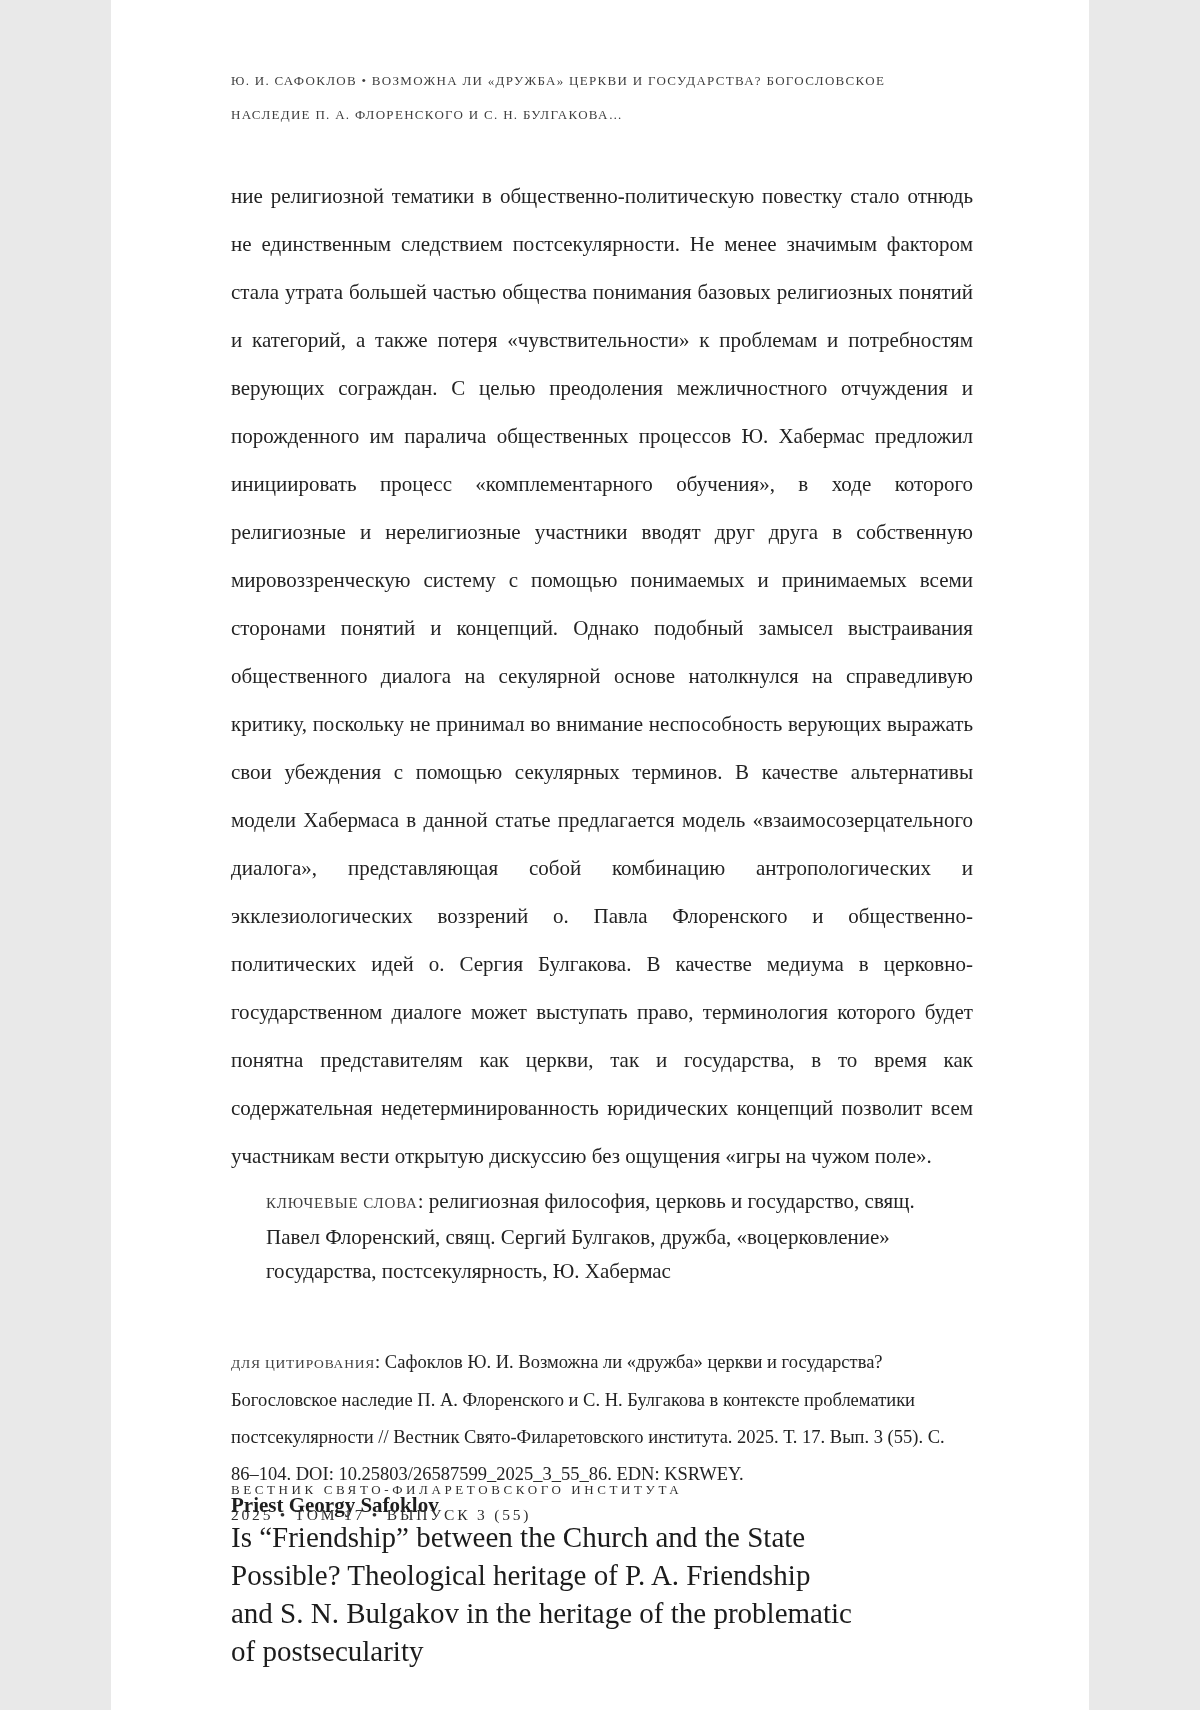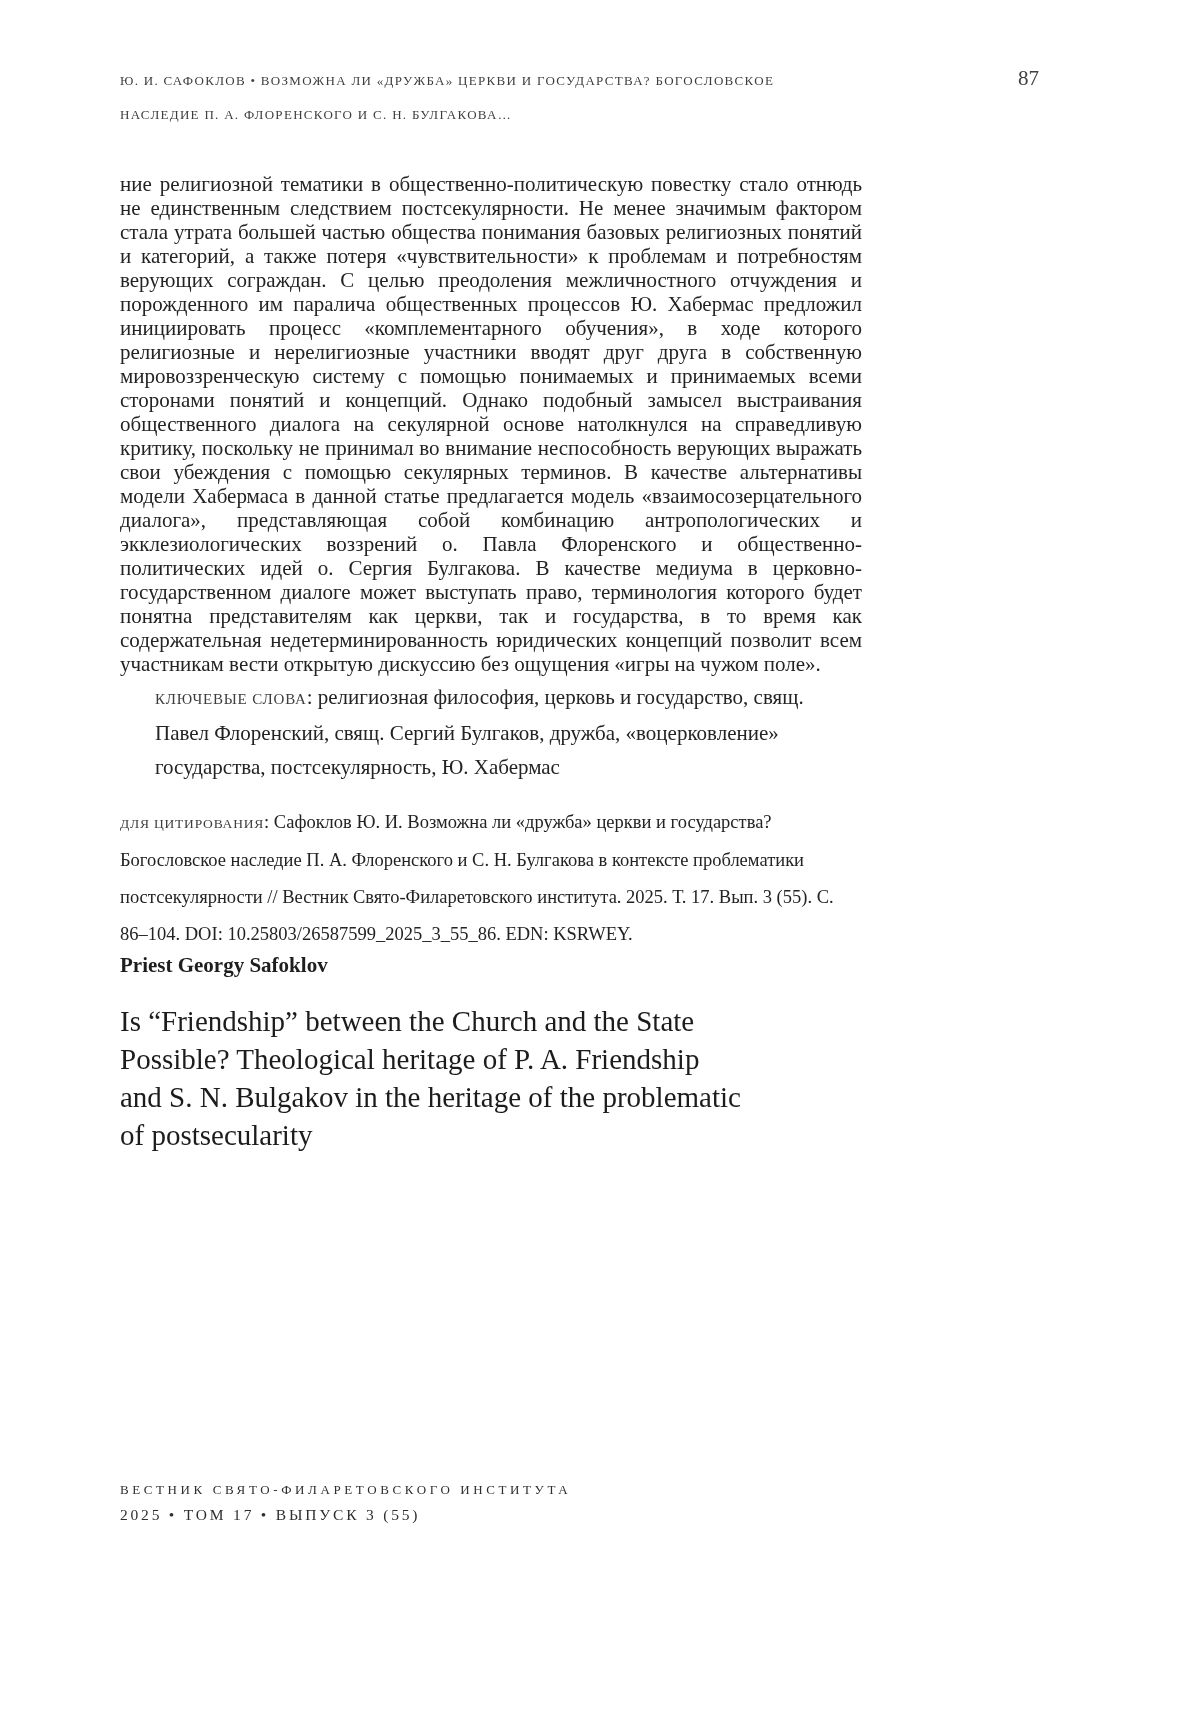--- a/index.html
+++ b/index.html
@@ -1,19 +1,19 @@
 <!DOCTYPE html>
 <html lang="ru"><head>
 <meta charset="utf-8">
 <style>
   * { margin: 0; padding: 0; box-sizing: border-box; }
   html, body { background: #e9e9e9; }
   .page {
     position: relative;
-    width: 1200px;
+    width: 978px;
     height: 1710px;
     margin: 0 auto;
     background: #ffffff;
     font-family: "Liberation Serif", "DejaVu Serif", serif;
     color: #232323;
     overflow: hidden;
   }
   .content {
     padding: 64px 120px 0 120px;
   }
@@ -31,58 +31,57 @@
     top: 66px;
     left: 1018px;
     font-size: 21px;
     color: #404040;
   }
   
   .abstract {
     margin-top: 40px;
     width: 742px;
     font-size: 21px;
-    line-height: 24px;
+    line-height: 48px;
     text-align: justify;
     color: #232323;
   }
   
   .keywords {
     margin-top: 4px;
     margin-left: 35px;
     width: 680px;
     font-size: 21px;
     line-height: 34px;
     color: #232323;
   }
   .smallcaps-label {
     font-size: 15px;
     letter-spacing: 0.8px;
     color: #3d3d3d;
   }
   
   .citation {
-    margin-top: 20px;
+    margin-top: 56px;
     width: 745px;
     font-size: 18.5px;
     line-height: 37px;
     color: #232323;
   }
   .citation .smallcaps-label {
     font-size: 13.5px;
     letter-spacing: 0.8px;
   }
   
   .author {
     font-size: 21px;
     font-weight: bold;
     color: #1e1e1e;
   }
   .title-en {
-    margin-top: 24px;
     font-size: 29px;
     font-weight: normal;
     line-height: 38px;
     color: #1c1c1c;
   }
   
   .footer {
     position: absolute;
     left: 120px;
     top: 1482px;

